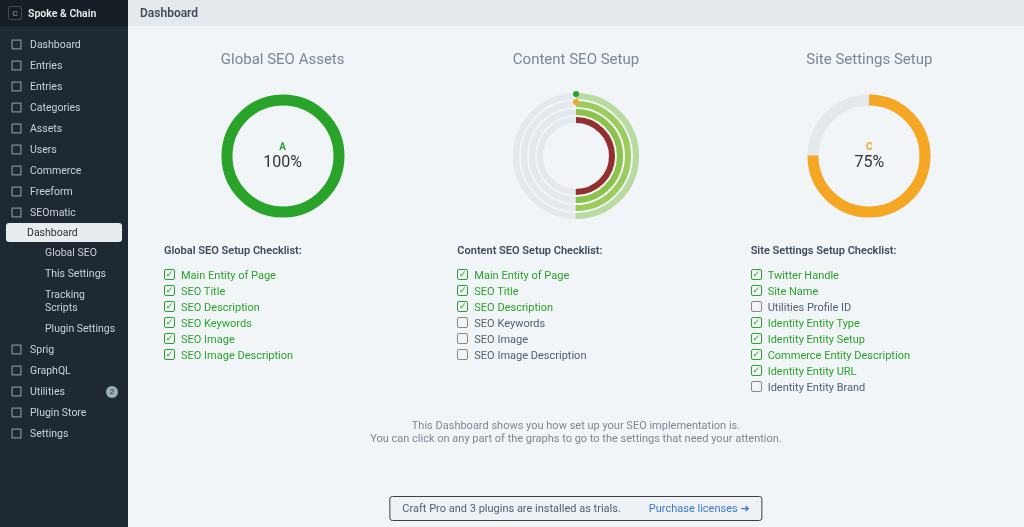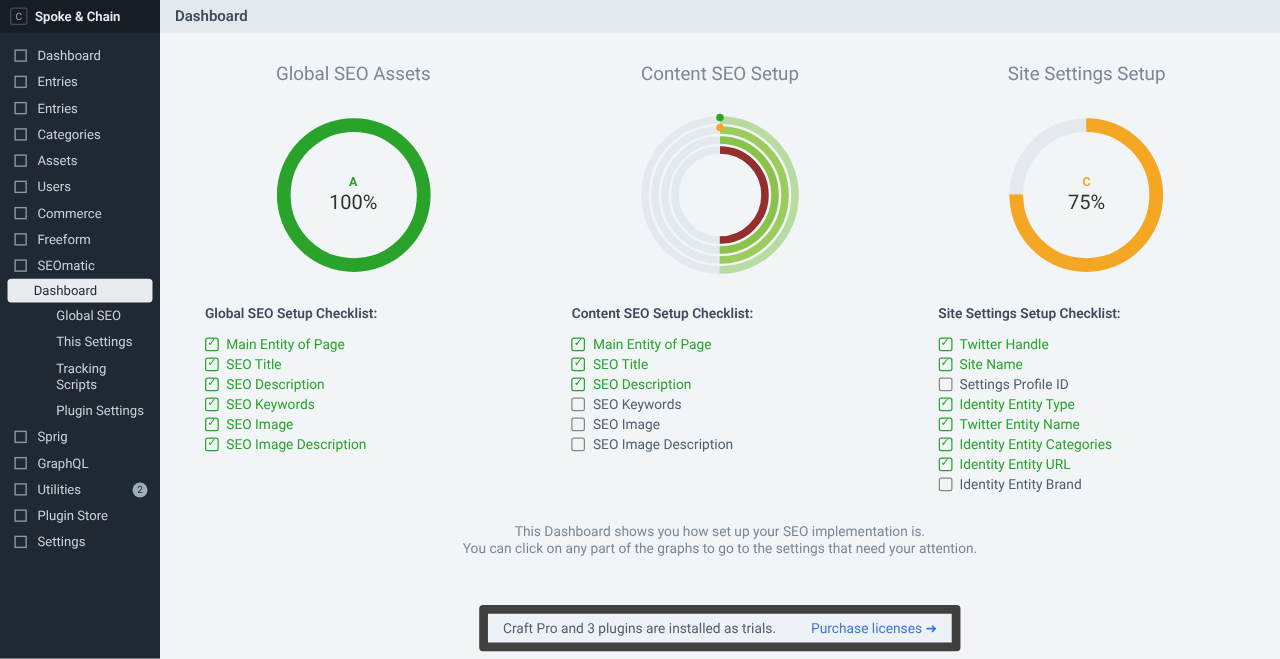--- a/index.html
+++ b/index.html
@@ -24,28 +24,28 @@
   .card { flex:1; display:flex; flex-direction:column; align-items:center; }
   .card-title { color:#7b8794; font-size:15px; font-weight:400; margin-bottom:18px;}
   .donut-wrap { width:140px; height:140px; position:relative; margin-bottom:18px;}
   .donut-center { position:absolute; inset:0; display:flex; flex-direction:column; align-items:center; justify-content:center; }
   .grade { font-size:10px; font-weight:700; }
   .pct { font-size:16px; font-weight:400; color:#333;}
   .g-green { color:#29a32a; }
   .g-orange { color:#f5a623; }
   .check-title { font-size:11px; font-weight:600; color:#3e4c59; align-self:flex-start; margin-left:8px; margin-bottom:10px;}
   .check-list { list-style:none; align-self:flex-start; margin-left:8px; font-size:11px;}
-  .check-list li { display:flex; align-items:center; gap:6px; padding:1.5px 0;}
+  .check-list li { display:flex; align-items:flex-start; gap:6px; padding:1.5px 0;}
   .cb { width:11px; height:11px; border:1px solid #888; border-radius:2px; display:inline-flex; align-items:center; justify-content:center; position:relative; flex-shrink:0;}
   .cb.done { border-color:#29a32a; }
   .cb.done::after { content:"✓"; font-size:9px; color:#29a32a; line-height:1; }
   .li-done a { color:#29a32a; cursor:pointer; }
   .li-todo span { color:#52606d; }
   .desc { text-align:center; color:#7b8794; font-size:11px; margin-top:24px;}
-  .footer-bar { position:absolute; bottom:6px; left:50%; transform:translateX(-50%); background:#eef2f6; border:7px solid #404040; border-radius:3px; padding:5px 12px; font-size:11px; color:#52606d; display:flex; align-items:flex-start; gap:4px;}
+  .footer-bar { position:absolute; bottom:6px; left:50%; transform:translateX(-50%); background:#eef2f6; border:1px solid #404040; border-radius:3px; padding:5px 12px; font-size:11px; color:#52606d; display:flex; align-items:flex-start; gap:4px;}
   .footer-bar a { color:#3b77d8; text-decoration:none; cursor:pointer;padding-left:24px;}
   svg { display:block; }
 </style>
 </head>
 <body>
 
 <div class="app">
   <aside class="sidebar">
     <div class="sb-brand">
       <span class="logo">C</span>
@@ -289,33 +289,33 @@
               <li class="li-done">
                 <span class="cb done"></span>
                 <a>Twitter Handle</a>
               </li>
               <li class="li-done">
                 <span class="cb done"></span>
                 <a>Site Name</a>
               </li>
               <li class="li-todo">
                 <span class="cb"></span>
-                <span>Settings Profile ID</span>
+                <span>Utilities Profile ID</span>
               </li>
               <li class="li-done">
                 <span class="cb done"></span>
                 <a>Identity Entity Type</a>
               </li>
               <li class="li-done">
                 <span class="cb done"></span>
-                <a>Twitter Entity Name</a>
-              </li>
-              <li class="li-done">
-                <span class="cb done"></span>
-                <a>Identity Entity Categories</a>
+                <a>Identity Entity Setup</a>
+              </li>
+              <li class="li-done">
+                <span class="cb done"></span>
+                <a>Commerce Entity Description</a>
               </li>
               <li class="li-done">
                 <span class="cb done"></span>
                 <a>Identity Entity URL</a>
               </li>
               <li class="li-todo">
                 <span class="cb"></span>
                 <span>Identity Entity Brand</span>
               </li>
             </ul>

